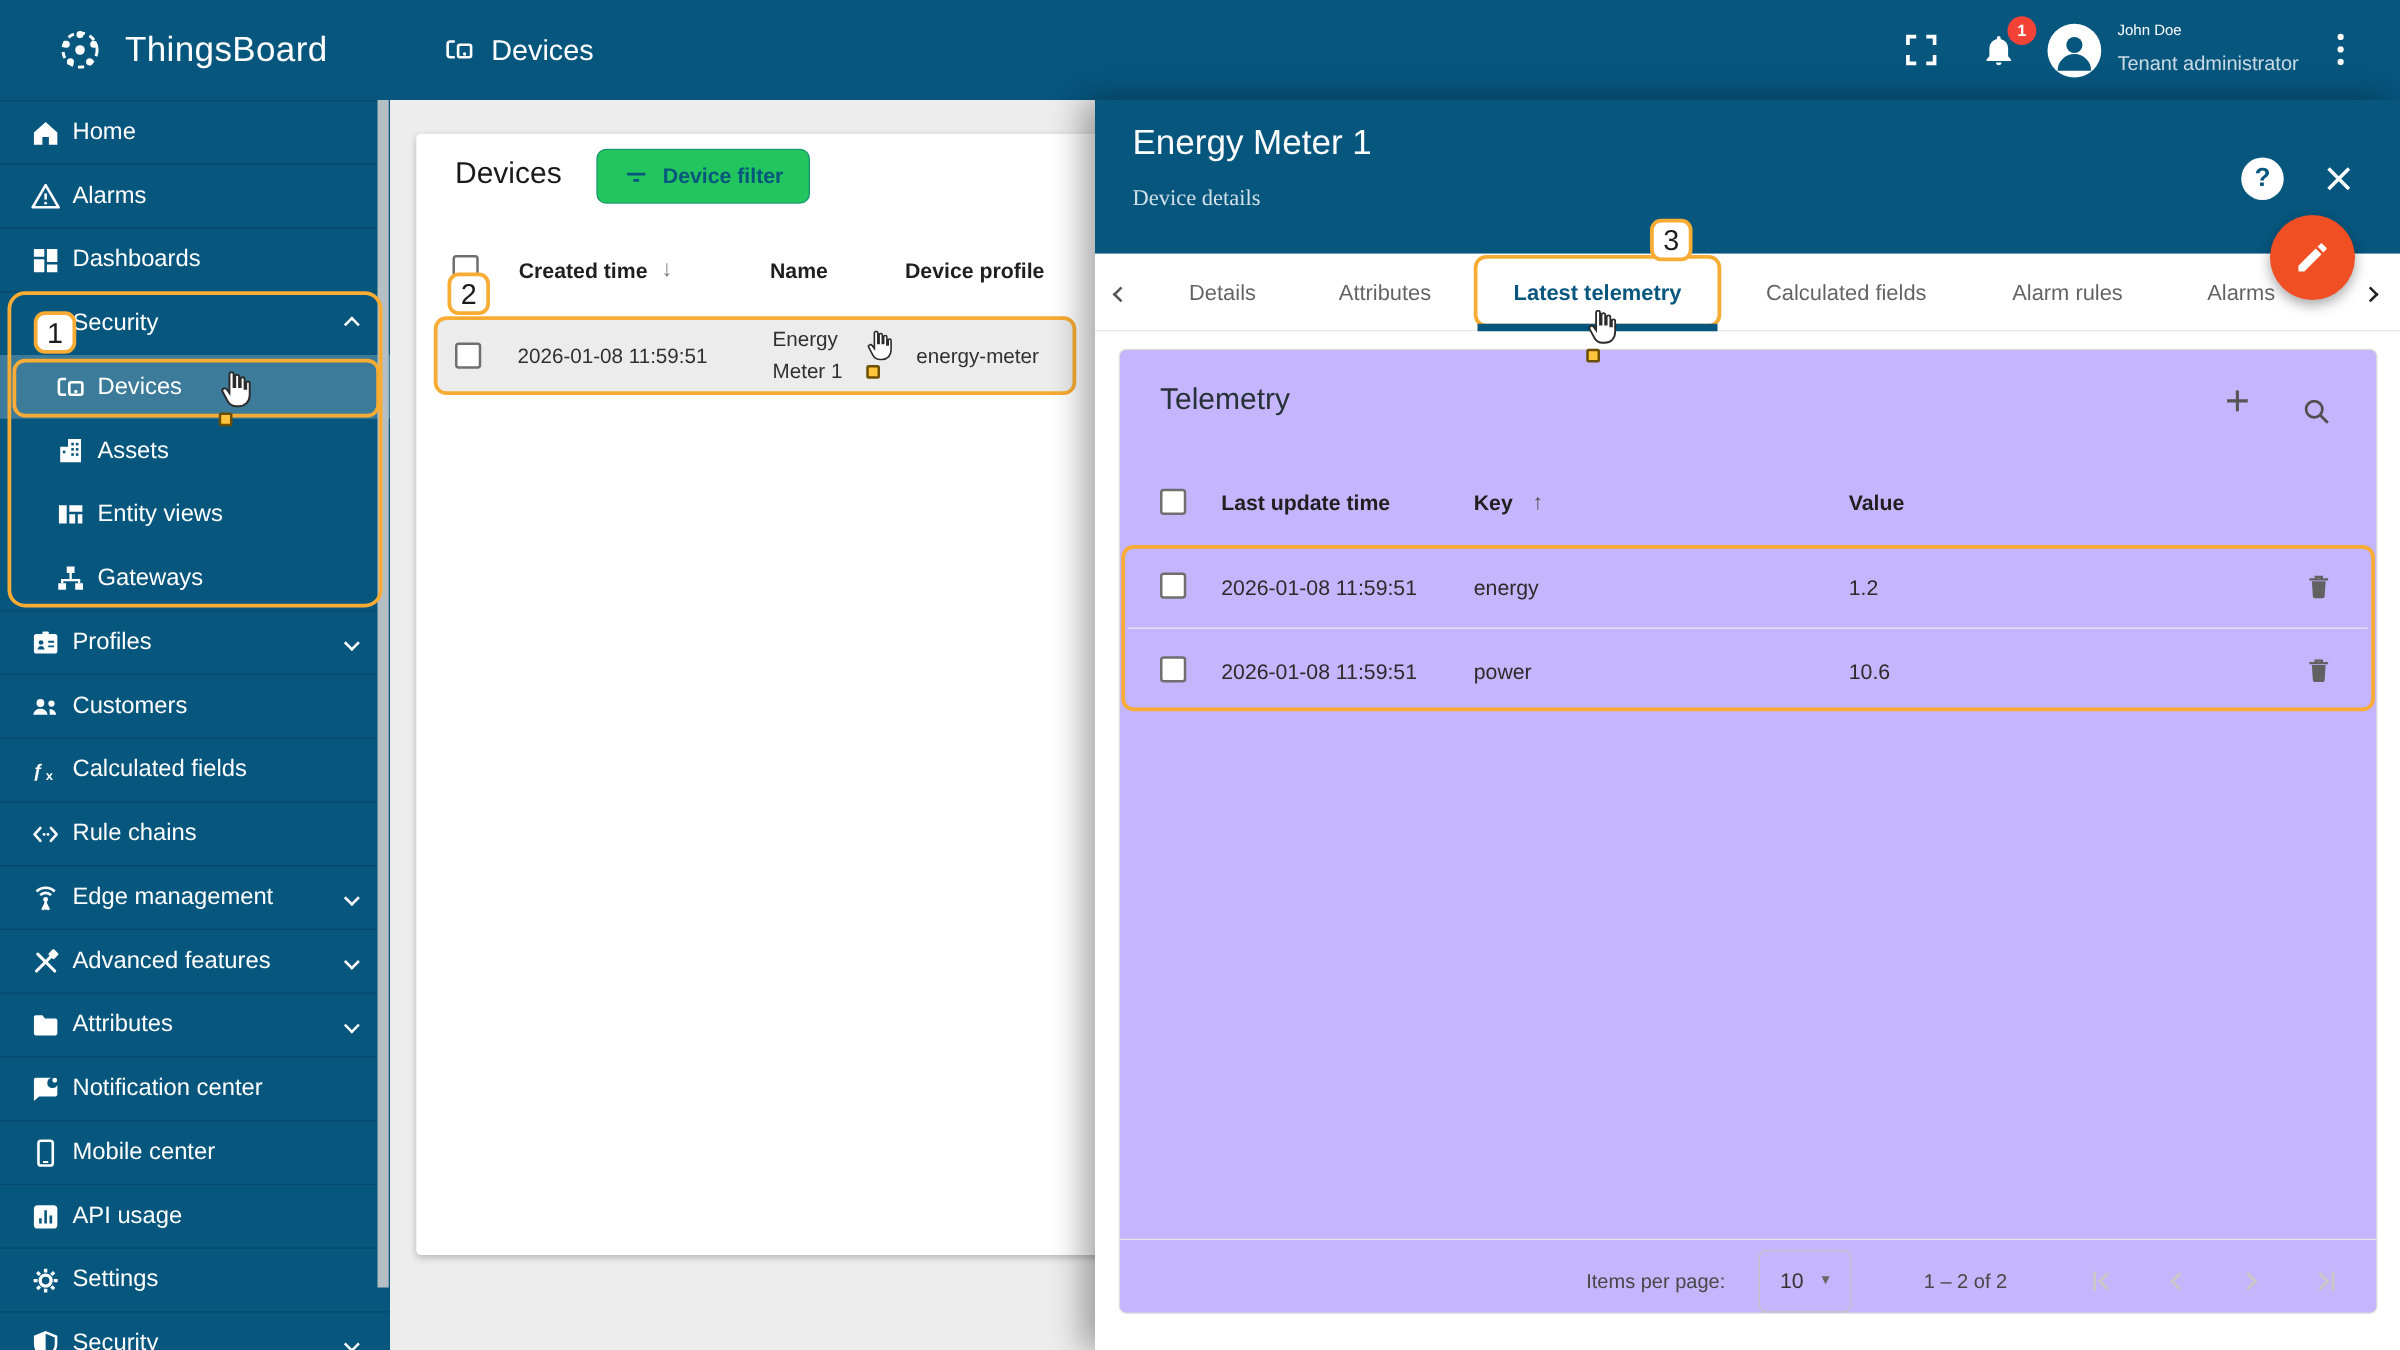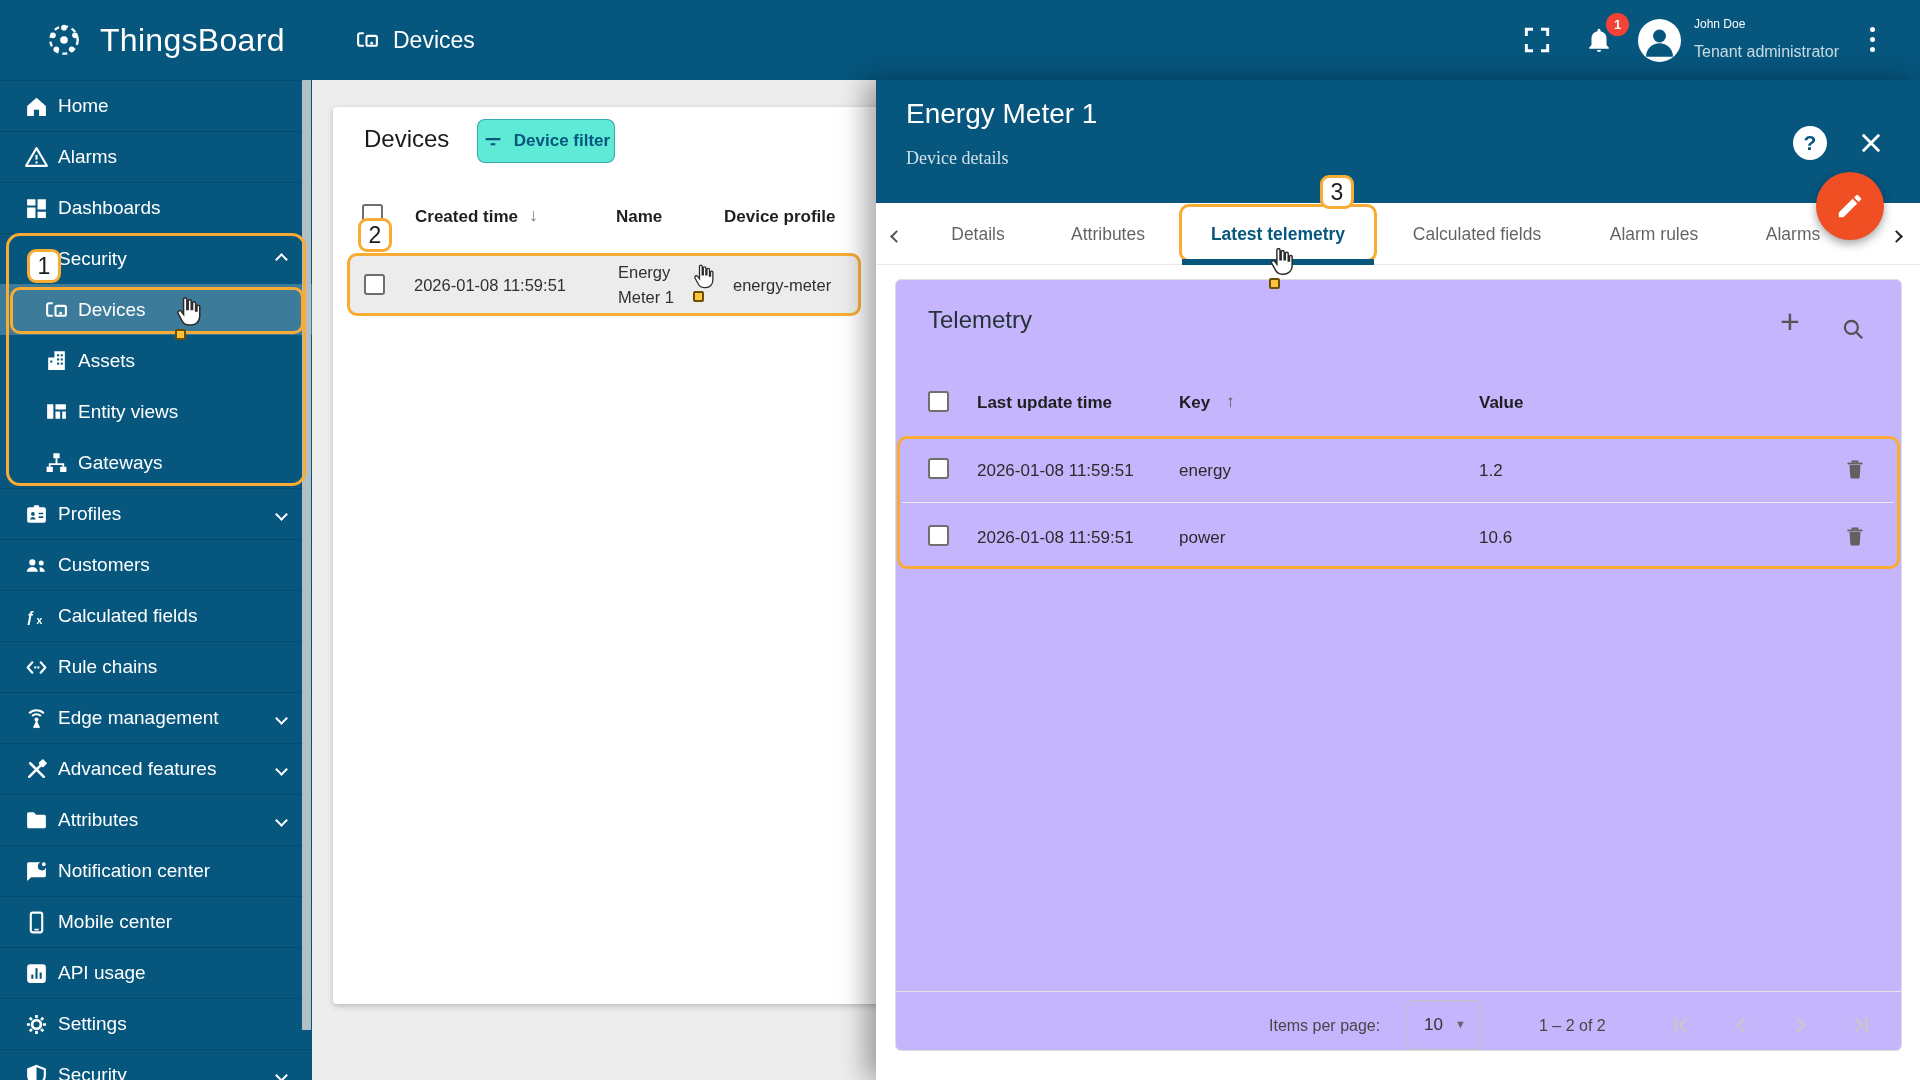--- a/index.html
+++ b/index.html
@@ -3,21 +3,21 @@
 <meta charset="utf-8">
 <style>
   * { margin:0; padding:0; box-sizing:border-box; }
   html,body { width:1920px; height:1080px; overflow:hidden; background:#eee; }
   body { font-family:"Liberation Sans", sans-serif; }
   #app { position:relative; width:1920px; height:1080px; background:#ededed; overflow:hidden; }
   .abs { position:absolute; }
 
   
   .topbar { position:absolute; left:0; top:0; width:1920px; height:80px; background:#06567E; color:#fff; z-index:20; }
-  .app-name { position:absolute; left:100px; top:0; line-height:80px; font-size:32px; font-weight:500; letter-spacing:.3px; }
+  .app-name { position:absolute; left:100px; top:0; line-height:80px; font-size:28px; font-weight:500; letter-spacing:.3px; }
   .crumb-label { position:absolute; left:393px; top:0; line-height:80px; font-size:23px; font-weight:500; }
   .user-name { position:absolute; left:1694px; top:17px; font-size:12px; }
   .user-role { position:absolute; left:1694px; top:43px; font-size:16px; color:rgba(255,255,255,.78); }
   .notif-badge { position:absolute; left:1606px; top:13px; width:23px; height:23px; border-radius:50%; background:#F44336; color:#fff; font-size:13px; font-weight:700; text-align:center; line-height:23px; }
   .avatar { position:absolute; left:1638px; top:19px; width:43px; height:43px; border-radius:50%; background:#fff; overflow:hidden; }
   .kebab { position:absolute; left:1870px; top:27px; width:6px; }
   .kebab i { display:block; width:5px; height:5px; border-radius:50%; background:#fff; margin:0 0 5px 0; }
 
   
   .sidebar { position:absolute; left:0; top:80px; width:312px; height:1000px; background:#06567E; color:#fff; z-index:15; overflow:hidden; }
@@ -30,21 +30,21 @@
   .chev { display:inline-block; width:9px; height:9px; border-right:2.5px solid currentColor; border-bottom:2.5px solid currentColor; }
   .chev.down { transform:rotate(45deg); }
   .chev.up { transform:rotate(-135deg); }
   .sb-chev { position:absolute; right:26px; top:21px; }
   .sb-scroll { position:absolute; left:302px; top:80px; width:9px; height:950px; background:#b4bfc5; z-index:16; }
 
   
   .content-bg { position:absolute; left:312px; top:80px; width:1608px; height:1000px; background:#ededed; z-index:1; }
   .devices-card { position:absolute; left:333px; top:107px; width:560px; height:897px; background:#fff; border-radius:4px; box-shadow:0 2px 6px rgba(0,0,0,0.22); z-index:2; }
   .dv-title { position:absolute; left:364px; top:125px; font-size:24px; font-weight:500; color:#1a1a1a; z-index:3; }
-  .filter-btn { position:absolute; left:477px; top:119px; width:138px; height:44px; border:1px solid rgba(6,86,126,0.45); border-radius:8px; background:#5eead4; display:flex; align-items:center; justify-content:center; gap:10px; color:#06567E; font-size:17px; font-weight:600; z-index:3; cursor:pointer; }
+  .filter-btn { position:absolute; left:477px; top:119px; width:171px; height:44px; border:1px solid rgba(6,86,126,0.45); border-radius:8px; background:#22c55e; display:flex; align-items:center; justify-content:center; gap:10px; color:#06567E; font-size:17px; font-weight:600; z-index:3; cursor:pointer; }
   .cb { width:21px; height:21px; border:2.5px solid #6f6f6f; border-radius:3px; background:#fff; }
   .th { font-size:17px; font-weight:700; color:#1f1f1f; }
   .sort-arrow { font-size:18px; color:#808080; }
   .device-row { position:absolute; left:347px; top:253px; width:514px; height:63px; background:#ececec; border:3px solid #F9AC33; border-radius:10px; z-index:4; cursor:pointer; }
   .cell { position:absolute; font-size:16.5px; color:#303030; }
 
   
   .ann-box { position:absolute; border:3px solid #F9AC33; border-radius:14px; pointer-events:none; }
   .ann-badge { position:absolute; width:34px; height:34px; background:#fff; border:3px solid #F9AC33; border-radius:9px; color:#1c1c1c; font-size:23px; font-weight:500; display:flex; align-items:center; justify-content:center; pointer-events:none; }
   .cursor { position:absolute; pointer-events:none; }

